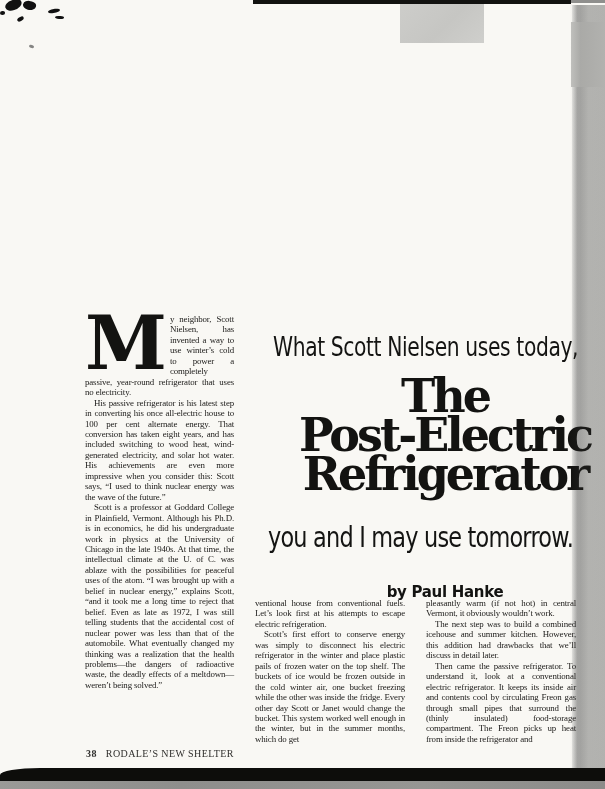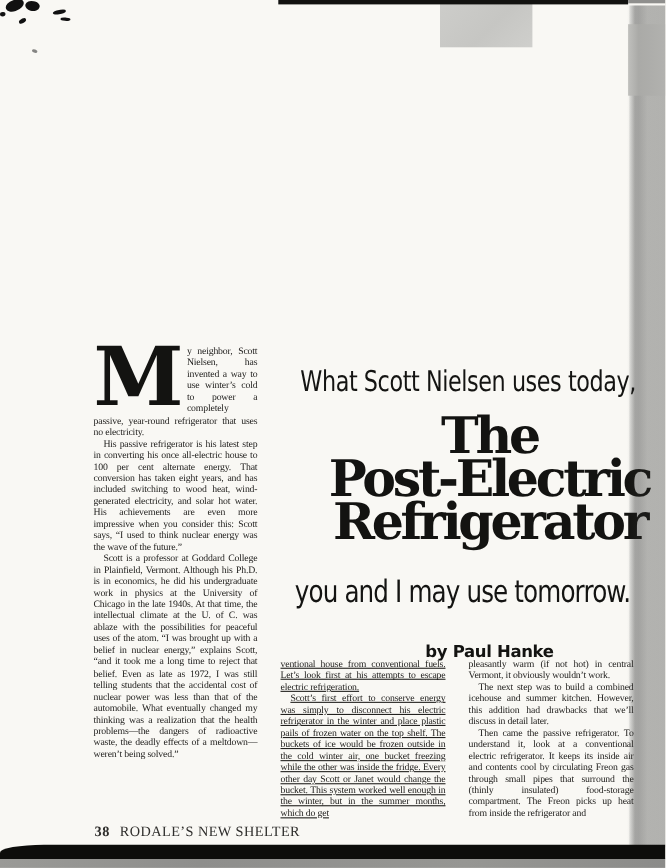--- a/index.html
+++ b/index.html
@@ -36,27 +36,27 @@
     letter-spacing:-1px;white-space:nowrap;transform:scaleX(0.80);transform-origin:left top;}
   .byline{position:absolute;left:265px;top:583px;width:360px;text-align:center;z-index:2;
     font-family:"DejaVu Sans", sans-serif;font-weight:bold;font-size:15px;color:#131311;
     letter-spacing:-0.3px;}
   
   .col{position:absolute;text-align:justify;z-index:2;
     font-size:8.9px;line-height:10.45px;letter-spacing:-0.15px;color:#22211f;}
   .col p{margin:0;}
   .col p.indent{text-indent:9px;}
   #col-left{left:85px;top:314px;width:149px;}
-  #col-mid{left:255px;top:598px;width:150px;text-decoration:underline;}
+  #col-mid{left:255px;top:598px;width:150px;}
   #col-right{left:426px;top:598px;width:150px;}
   .dropcap{float:left;font-family:"DejaVu Serif", serif;font-weight:bold;
     font-size:74px;line-height:54px;height:54px;margin:2px 5px 0 0;color:#131311;
     letter-spacing:-2px;}
   
-  .footer{position:absolute;left:86px;top:748px;z-index:2;font-size:13px;color:#2f2e2c;
+  .footer{position:absolute;left:86px;top:748px;z-index:2;font-size:10px;color:#2f2e2c;
     letter-spacing:0.4px;white-space:nowrap;}
   .footer .pagenum{font-weight:bold;margin-right:9px;}
 </style>
 </head>
 <body>
 
 <div class="canvas">
 
   <span class="ink-blob" style="left:5px;top:0;width:17px;height:10px;transform:rotate(-18deg);"></span>
   <span class="ink-blob" style="left:23px;top:1px;width:13px;height:9px;transform:rotate(14deg);"></span>

